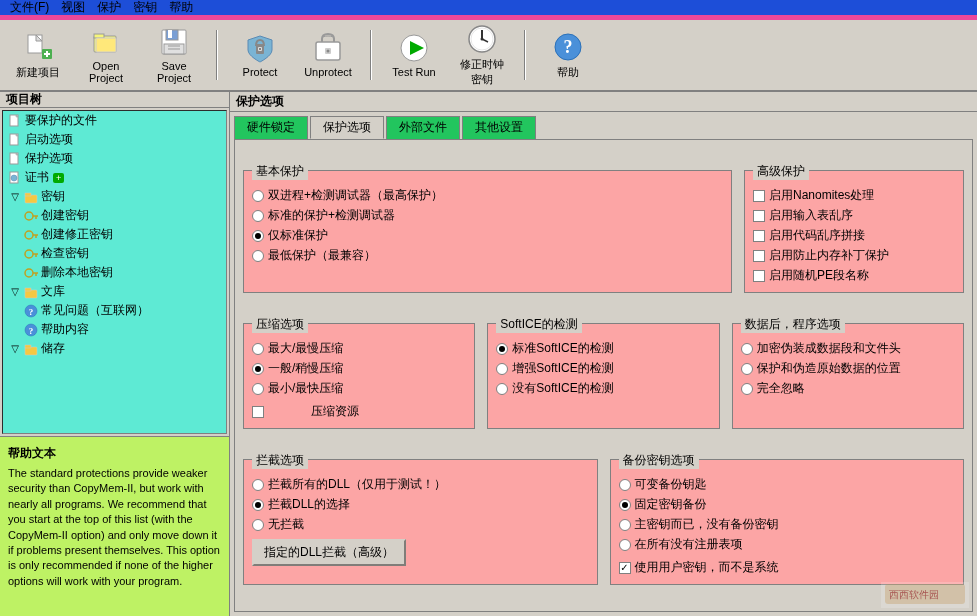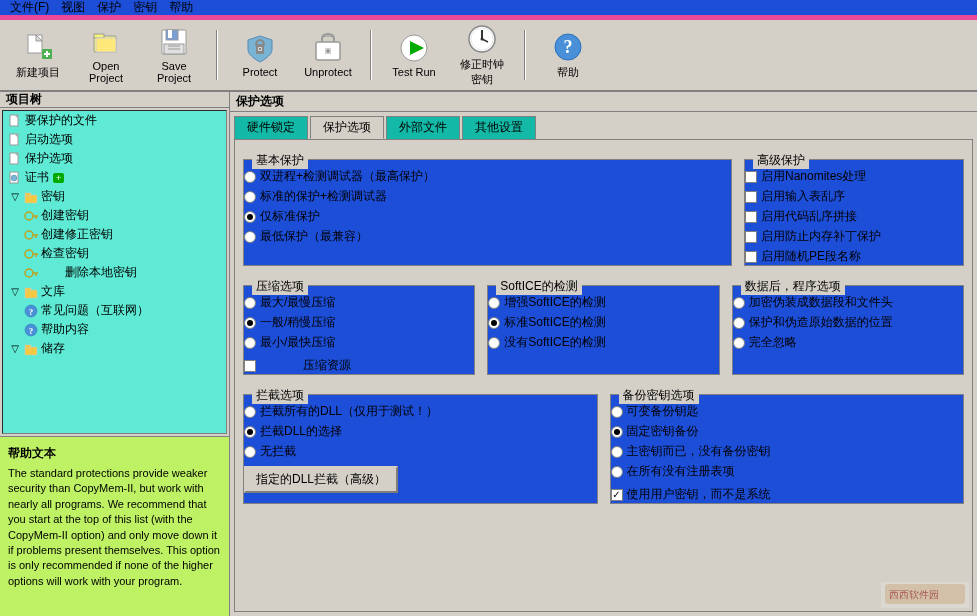--- a/index.html
+++ b/index.html
@@ -25,24 +25,24 @@
     .tree-item { display: flex; align-items: center; padding: 1px 4px; cursor: pointer; font-size: 12px; white-space: nowrap; }
     .tree-arrow { width: 16px; height: 16px; display: inline-flex; align-items: center; justify-content: center; font-size: 10px; }
     .help-panel { background: #bef264; border-top: 1px solid #808080; padding: 8px; height: 180px; overflow-y: auto; }
     .help-panel-title { font-weight: bold; margin-bottom: 4px; font-size: 12px; }
     .help-panel-text { font-size: 11px; line-height: 1.4; color: #000; }
 
     
     .right-panel { flex: 1; display: flex; flex-direction: column; background: #d4d0c8; }
     .right-panel-header { padding: 2px 6px; font-weight: bold; font-size: 12px; border-bottom: 1px solid #808080; height: 20px; display: flex; align-items: center; background: #d4d0c8; }
     .tabs { display: flex; background: #d4d0c8; padding: 4px 4px 0; gap: 2px; }
-    .tab { padding: 2px 12px; border: 1px solid #808080; background: #14b8a6; cursor: pointer; font-size: 12px; border-bottom: none; }
+    .tab { padding: 2px 12px; border: 1px solid #808080; background: #22c55e; cursor: pointer; font-size: 12px; border-bottom: none; }
     .tab.active { background: #d4d0c8; border-bottom: 1px solid #d4d0c8; position: relative; z-index: 1; }
     .tab-content { flex: 1; background: #d4d0c8; border: 1px solid #808080; margin: 0 4px 4px 4px; padding: 8px; overflow-y: auto; }
-    .settings-section { border: 1px solid #808080; background: #1d4ed8; position: relative; margin-top: 11px; }
+    .settings-section { border: 1px solid #808080; padding: 8px; background: #fca5a5; position: relative; margin-top: 22px; }
     .section-title { position: absolute; top: -8px; left: 8px; background: #d4d0c8; padding: 0 4px; font-size: 12px; }
     .radio-group { display: flex; flex-direction: column; gap: 3px; margin-top: 4px; }
     .radio-item { display: flex; align-items: center; gap: 4px; font-size: 12px; cursor: pointer; }
     .checkbox-item { display: flex; align-items: center; gap: 4px; font-size: 12px; cursor: pointer; }
 
     
     .custom-radio { width: 12px; height: 12px; border-radius: 50%; border: 1px solid #808080; background: white; display: inline-flex; align-items: center; justify-content: center; flex-shrink: 0; }
     .custom-radio.checked::after { content: ''; width: 6px; height: 6px; border-radius: 50%; background: #000; }
     .custom-checkbox { width: 12px; height: 12px; border: 1px solid #808080; background: white; display: inline-flex; align-items: center; justify-content: center; flex-shrink: 0; }
     .custom-checkbox.checked::after { content: '✓'; font-size: 10px; }
@@ -258,21 +258,21 @@
       <div class="tree-item" style="padding-left: 20px;">
         <div class="tree-icon">
           <svg width="14" height="14">
               <circle cx="5" cy="7" r="4" fill="none" stroke="#c0a020" stroke-width="1.5"></circle>
               <line x1="9" y1="7" x2="14" y2="7" stroke="#c0a020" stroke-width="1.5"></line>
               <line x1="12" y1="7" x2="12" y2="10" stroke="#c0a020" stroke-width="1.5"></line>
             </svg>
         </div>
         <span>检查密钥</span>
       </div>
-      <div class="tree-item" style="padding-left: 20px; gap: 24px;">
+      <div class="tree-item" style="padding-left: 20px;">
         <div class="tree-icon">
           <svg width="14" height="14">
               <circle cx="5" cy="7" r="4" fill="none" stroke="#c0a020" stroke-width="1.5"></circle>
               <line x1="9" y1="7" x2="14" y2="7" stroke="#c0a020" stroke-width="1.5"></line>
               <line x1="12" y1="7" x2="12" y2="10" stroke="#c0a020" stroke-width="1.5"></line>
             </svg>
         </div>
         <span>删除本地密钥</span>
       </div>
 
@@ -407,26 +407,26 @@
               <div class="custom-checkbox"></div>
               <span>压缩资源</span>
             </label>
           </div>
         </div>
 
         <div class="settings-section" style="flex:1;">
           <span class="section-title">SoftICE的检测</span>
           <div class="radio-group" style="margin-top:8px;">
             <label class="radio-item">
-              <div class="custom-radio"></div>
-              <span>增强SoftICE的检测</span>
-            </label>
-            <label class="radio-item">
               <div class="custom-radio checked"></div>
               <span>标准SoftICE的检测</span>
+            </label>
+            <label class="radio-item">
+              <div class="custom-radio"></div>
+              <span>增强SoftICE的检测</span>
             </label>
             <label class="radio-item">
               <div class="custom-radio"></div>
               <span>没有SoftICE的检测</span>
             </label>
           </div>
         </div>
 
         <div class="settings-section" style="flex:1;">
           <span class="section-title">数据后，程序选项</span>

